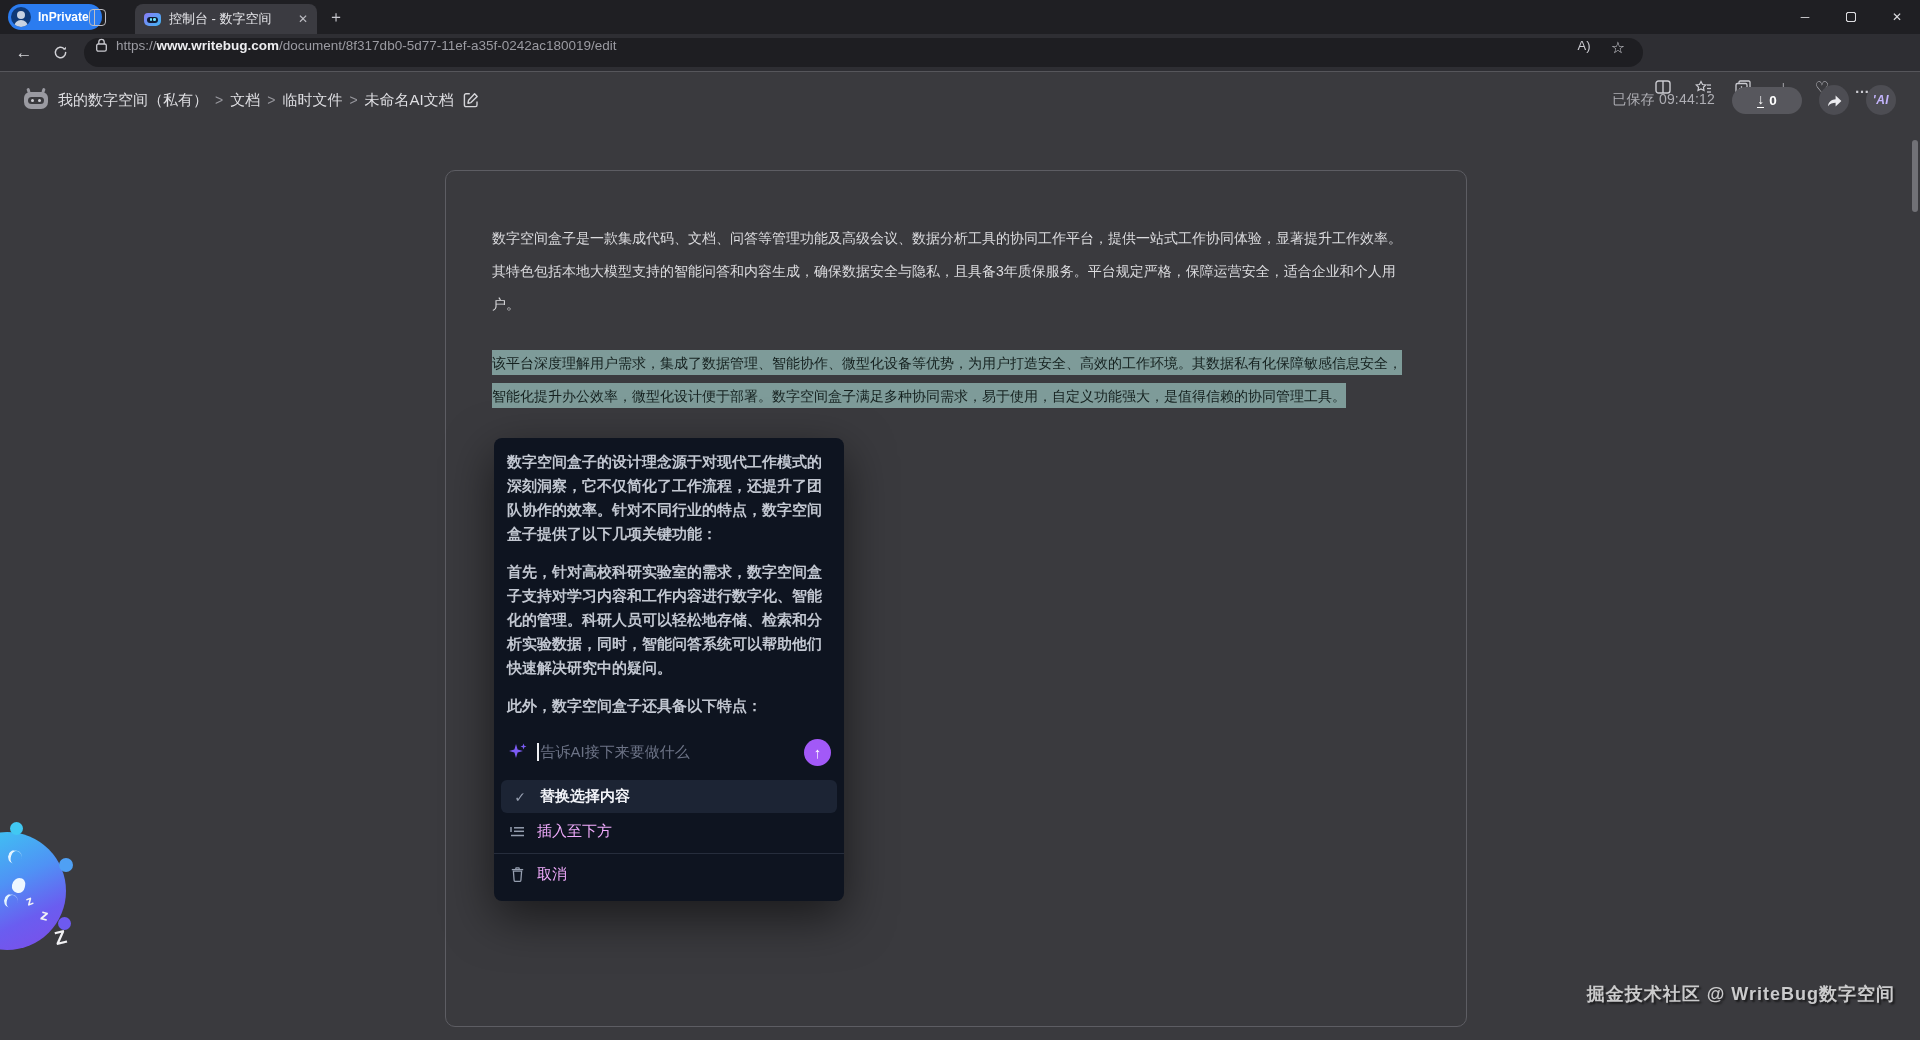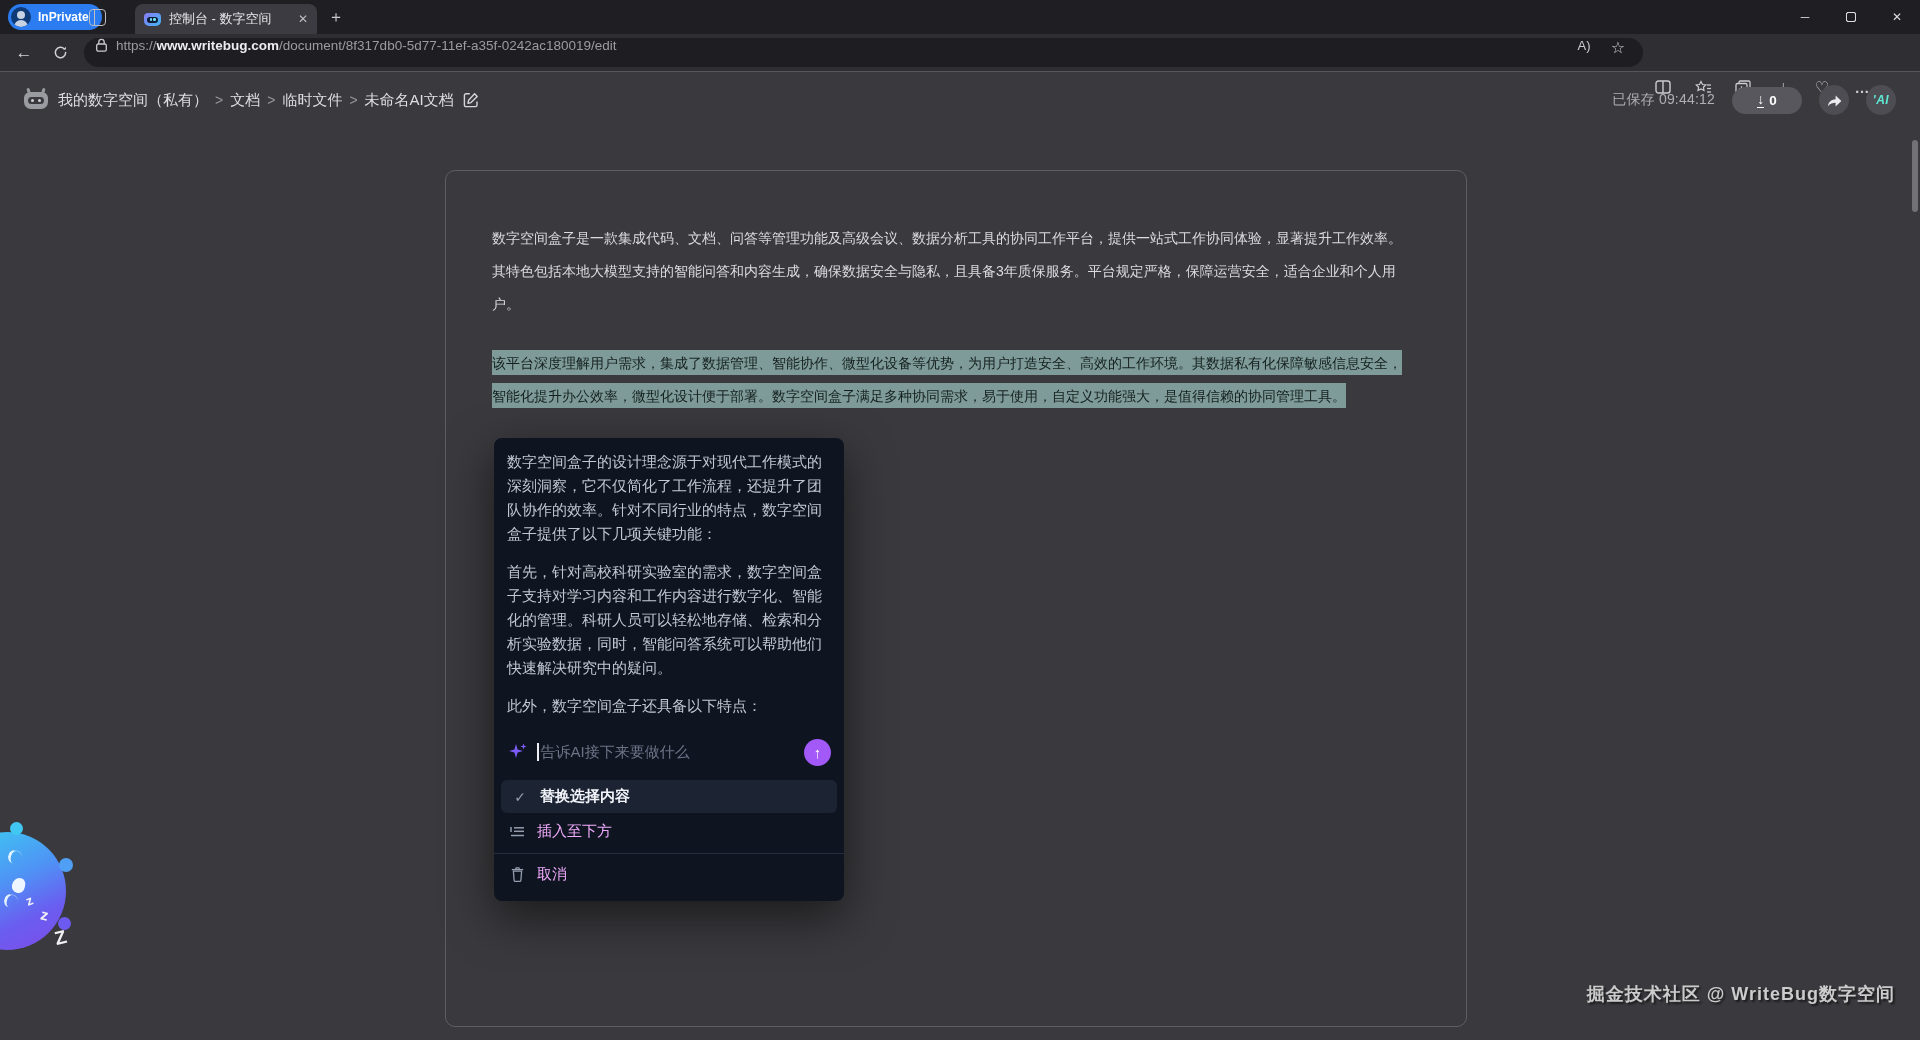--- a/index.html
+++ b/index.html
@@ -46,32 +46,32 @@
   .robot .d{width:3px;height:3px;border-radius:50%;background:#cfcfd5;}
   .robot .e1,.robot .e2{position:absolute;top:-4px;width:3px;height:5px;border-radius:2px;background:#9a9aa1;}
   .robot .e1{left:3px;transform:rotate(-20deg);} .robot .e2{right:3px;transform:rotate(20deg);}
   .crumbs{display:flex;align-items:center;gap:7px;font-size:15px;color:#dfdfe3;}
   .sep{color:#97979d;font-size:14px;}
   .hdr-right{margin-left:auto;display:flex;align-items:center;gap:17px;}
   .saved{color:#aeaeb4;font-size:14px;letter-spacing:.2px;}
   .dl-pill{height:27px;min-width:50px;border-radius:14px;background:#57575d;color:#fff;
     display:flex;align-items:center;justify-content:center;gap:5px;font-size:13.5px;font-weight:700;padding:0 10px;}
   .dl-glyph{border-bottom:1.6px solid #fff;line-height:1.05;font-weight:400;font-size:14px;}
-  .circ{width:30px;height:30px;border-radius:50%;background:#4d4d53;display:flex;align-items:center;justify-content:center;color:#5eead4;}
+  .circ{width:30px;height:30px;border-radius:50%;background:#4d4d53;display:flex;align-items:center;justify-content:center;color:#c4b5fd;}
   .ai-circ{font-size:12px;font-weight:700;font-style:italic;letter-spacing:.5px;}
   
   .doc-card{position:absolute;left:445px;top:170px;width:1020px;height:855px;border:1px solid #5d5d63;border-radius:10px;}
   .para{position:absolute;left:492px;width:922px;font-size:14px;line-height:33px;color:#dbdbde;margin:0;}
   .p1{top:222px;}
   .p2{top:346px;}
   .sel{background:#7e9b99;color:#15211f;padding:4.5px 0;box-decoration-break:clone;-webkit-box-decoration-break:clone;}
   
   .popup{position:absolute;left:494px;top:438px;width:350px;background:#0e1420;border-radius:8px;
     box-shadow:0 16px 48px rgba(0,0,0,.55);padding-top:12px;z-index:5;}
-  .pp{margin:0 13px 14px;font-size:15px;line-height:24px;color:#c2c7d1;}
+  .pp{margin:0 13px 14px;font-size:15px;line-height:24px;color:#c2c7d1;font-weight:bold;}
   .inrow{display:flex;align-items:center;height:40px;margin:2px 13px 0;}
   .spark{flex:none;width:22px;height:22px;position:relative;}
   .cursorbar{width:1.5px;height:18px;background:#eef0f4;margin:0 2px 0 8px;flex:none;}
   .ph{font-size:15px;color:#6c7386;white-space:nowrap;}
   .send{margin-left:auto;width:27px;height:27px;border-radius:50%;background:#a259f7;color:#fff;
     display:flex;align-items:center;justify-content:center;font-size:15px;font-weight:700;flex:none;}
   .menu{padding:8px 0 10px;}
   .mi{display:flex;align-items:center;gap:11px;height:33px;padding:0 14px;font-size:15px;color:#f0abfc;}
   .mic{width:18px;display:flex;justify-content:center;align-items:center;color:#959eaf;font-size:14px;flex:none;}
   .mi-active{margin:0 7px 2px;padding:0 10px;border-radius:6px;background:#1c2434;color:#f1f3f8;font-weight:700;}

